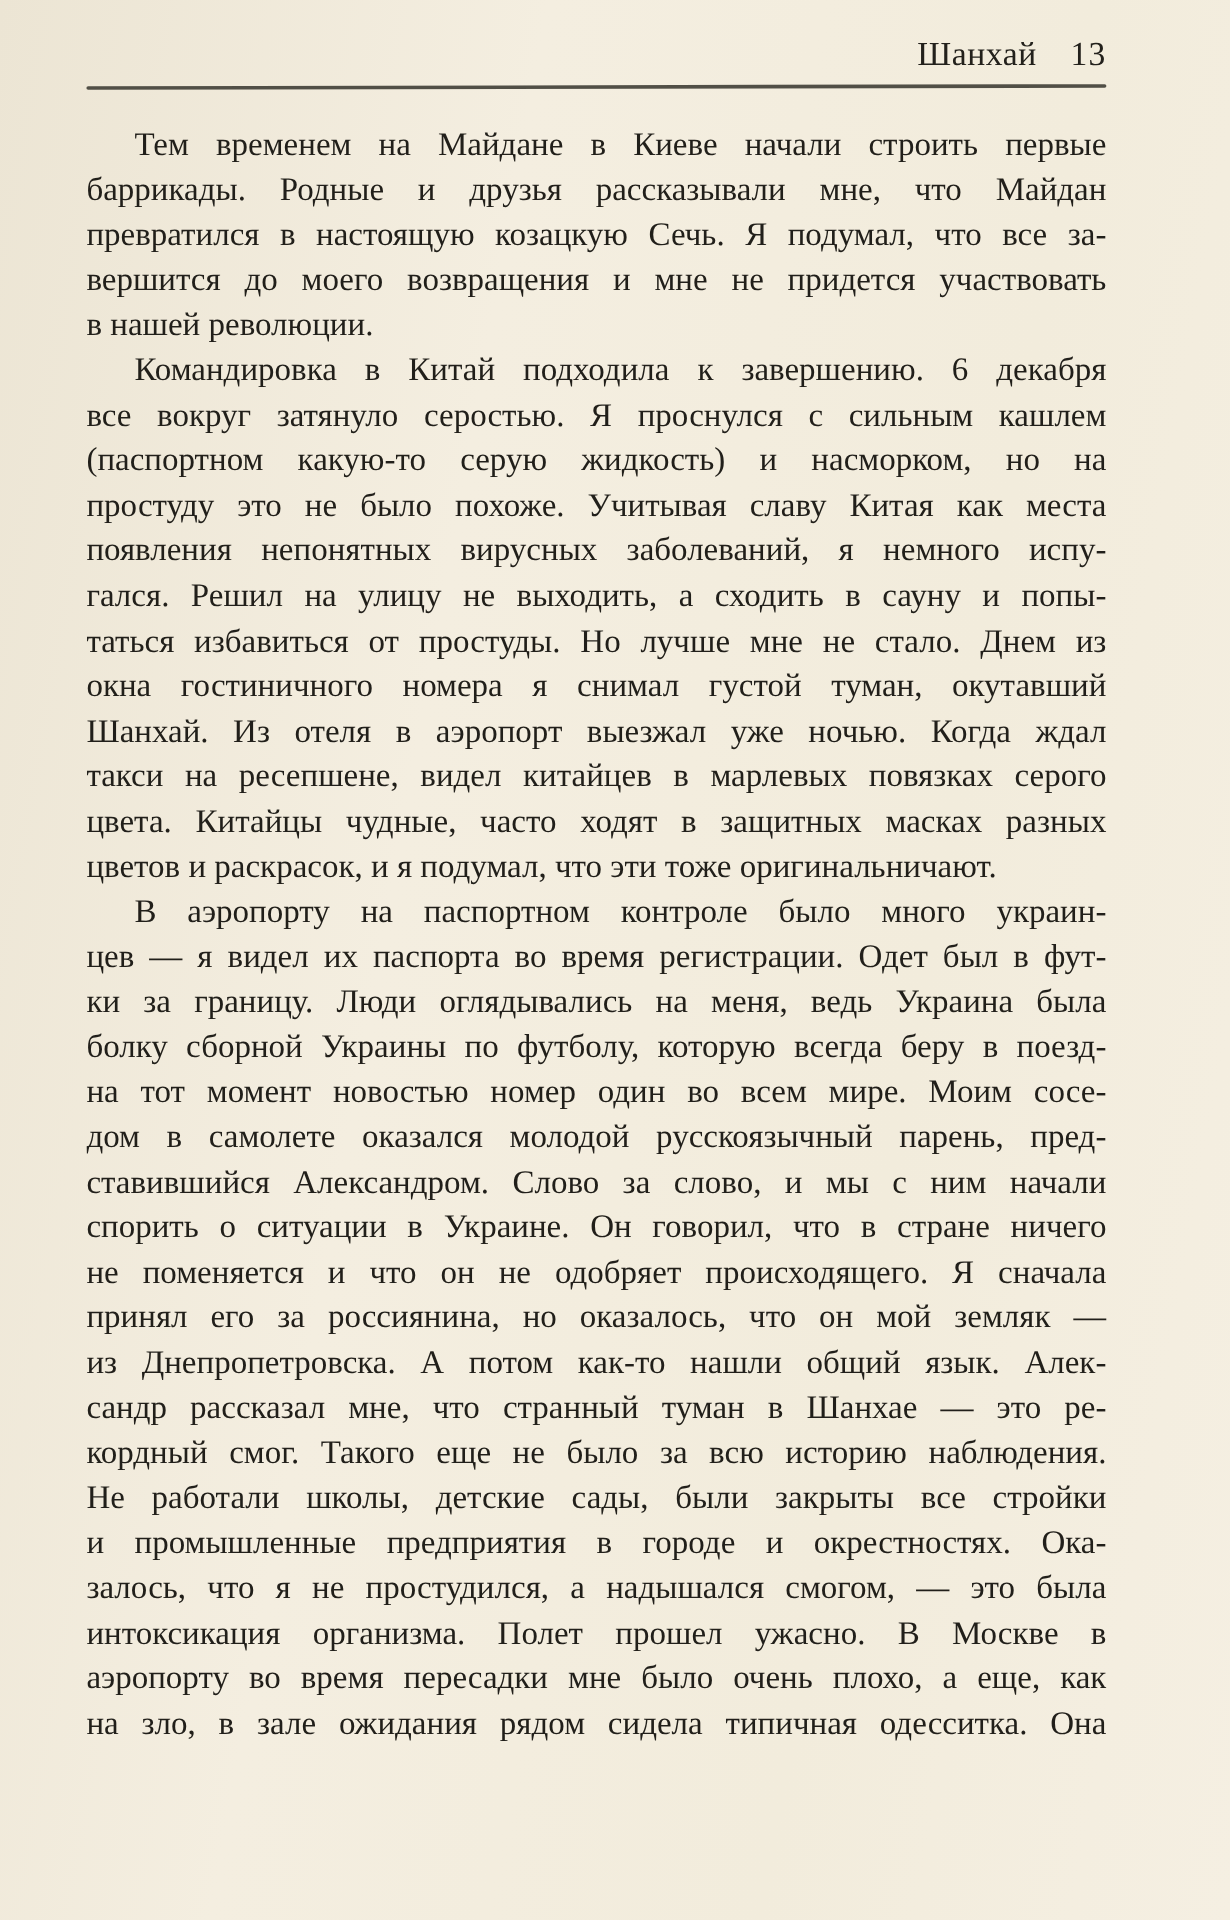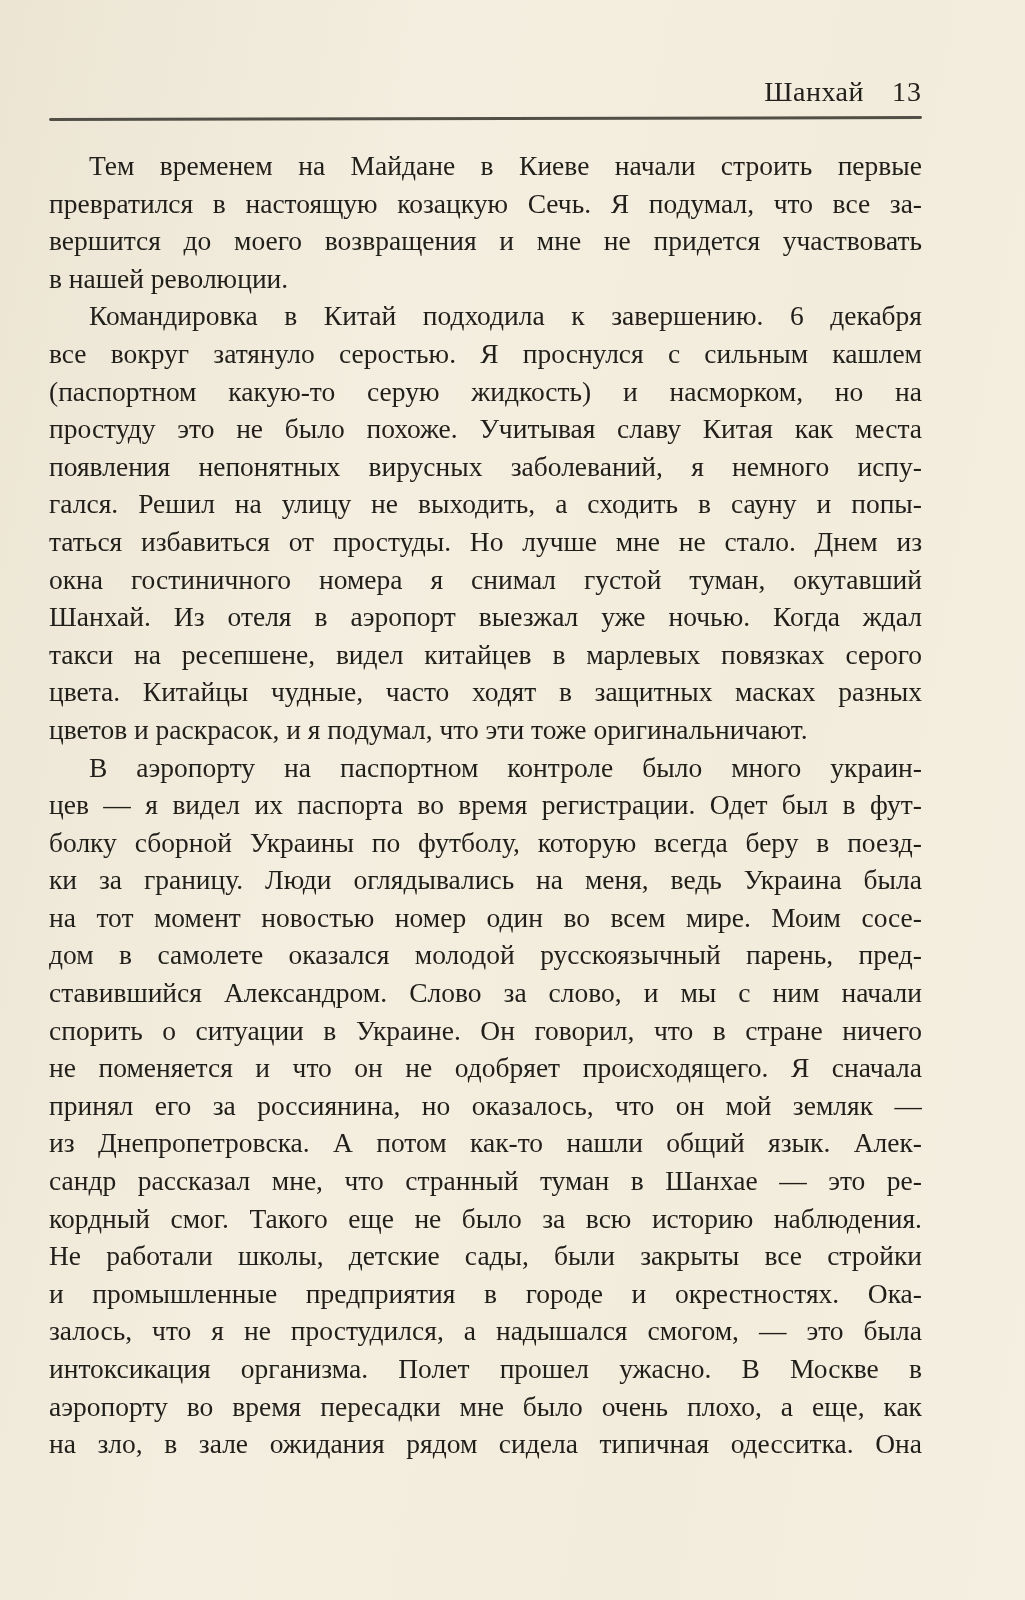--- a/index.html
+++ b/index.html
@@ -11,37 +11,36 @@
     height: 1600px;
     overflow: hidden;
     background: linear-gradient(100deg, #ece5d4 0%, #f4eee0 35%, #f2ecdc 70%, #f5efe2 100%);
     font-family: "Liberation Serif", "DejaVu Serif", serif;
     color: #211f1a;
   }
   .page {
     box-sizing: border-box;
     width: 1025px;
     height: 1600px;
-    padding: 30px 103px 0 49px;
+    padding: 30px 103px 0 72px;
   }
   .page-header {
     display: flex;
     justify-content: flex-end;
     align-items: baseline;
     gap: 28px;
     font-size: 28px;
     line-height: 32px;
     color: #23211c;
   }
   .page-header .running-title {
     letter-spacing: 0.5px;
   }
   .page-header .page-number {
     letter-spacing: 1px;
-    margin-top: 46px;
   }
   .header-rule {
     margin-top: 9px;
     height: 3px;
     background: #514f46;
     border-radius: 2px;
     transform: rotate(-0.12deg);
   }
   .page-body {
     margin-top: 27px;
@@ -71,20 +70,21 @@
 
 <div class="page">
   <header class="page-header">
     <span class="running-title">Шанхай</span>
     <span class="page-number">13</span>
   </header>
   <div class="header-rule"></div>
   <main class="page-body" id="body-text">
       <div class="paragraph">
         <div class="line">Тем временем на Майдане в Киеве начали строить первые</div>
+        <div class="line">баррикады. Родные и друзья рассказывали мне, что Майдан</div>
         <div class="line">превратился в настоящую козацкую Сечь. Я подумал, что все за-</div>
         <div class="line">вершится до моего возвращения и мне не придется участвовать</div>
         <div class="line last">в нашей революции.</div>
       </div>
       <div class="paragraph">
         <div class="line">Командировка в Китай подходила к завершению. 6 декабря</div>
         <div class="line">все вокруг затянуло серостью. Я проснулся с сильным кашлем</div>
         <div class="line">(паспортном какую-то серую жидкость) и насморком, но на</div>
         <div class="line">простуду это не было похоже. Учитывая славу Китая как места</div>
         <div class="line">появления непонятных вирусных заболеваний, я немного испу-</div>
@@ -92,22 +92,22 @@
         <div class="line">таться избавиться от простуды. Но лучше мне не стало. Днем из</div>
         <div class="line">окна гостиничного номера я снимал густой туман, окутавший</div>
         <div class="line">Шанхай. Из отеля в аэропорт выезжал уже ночью. Когда ждал</div>
         <div class="line">такси на ресепшене, видел китайцев в марлевых повязках серого</div>
         <div class="line">цвета. Китайцы чудные, часто ходят в защитных масках разных</div>
         <div class="line last">цветов и раскрасок, и я подумал, что эти тоже оригинальничают.</div>
       </div>
       <div class="paragraph">
         <div class="line">В аэропорту на паспортном контроле было много украин-</div>
         <div class="line">цев — я видел их паспорта во время регистрации. Одет был в фут-</div>
+        <div class="line">ки за границу. Люди оглядывались на меня, ведь Украина была</div>
         <div class="line">болку сборной Украины по футболу, которую всегда беру в поезд-</div>
-        <div class="line">ки за границу. Люди оглядывались на меня, ведь Украина была</div>
         <div class="line">на тот момент новостью номер один во всем мире. Моим сосе-</div>
         <div class="line">дом в самолете оказался молодой русскоязычный парень, пред-</div>
         <div class="line">ставившийся Александром. Слово за слово, и мы с ним начали</div>
         <div class="line">спорить о ситуации в Украине. Он говорил, что в стране ничего</div>
         <div class="line">не поменяется и что он не одобряет происходящего. Я сначала</div>
         <div class="line">принял его за россиянина, но оказалось, что он мой земляк —</div>
         <div class="line">из Днепропетровска. А потом как-то нашли общий язык. Алек-</div>
         <div class="line">сандр рассказал мне, что странный туман в Шанхае — это ре-</div>
         <div class="line">кордный смог. Такого еще не было за всю историю наблюдения.</div>
         <div class="line">Не работали школы, детские сады, были закрыты все стройки</div>

